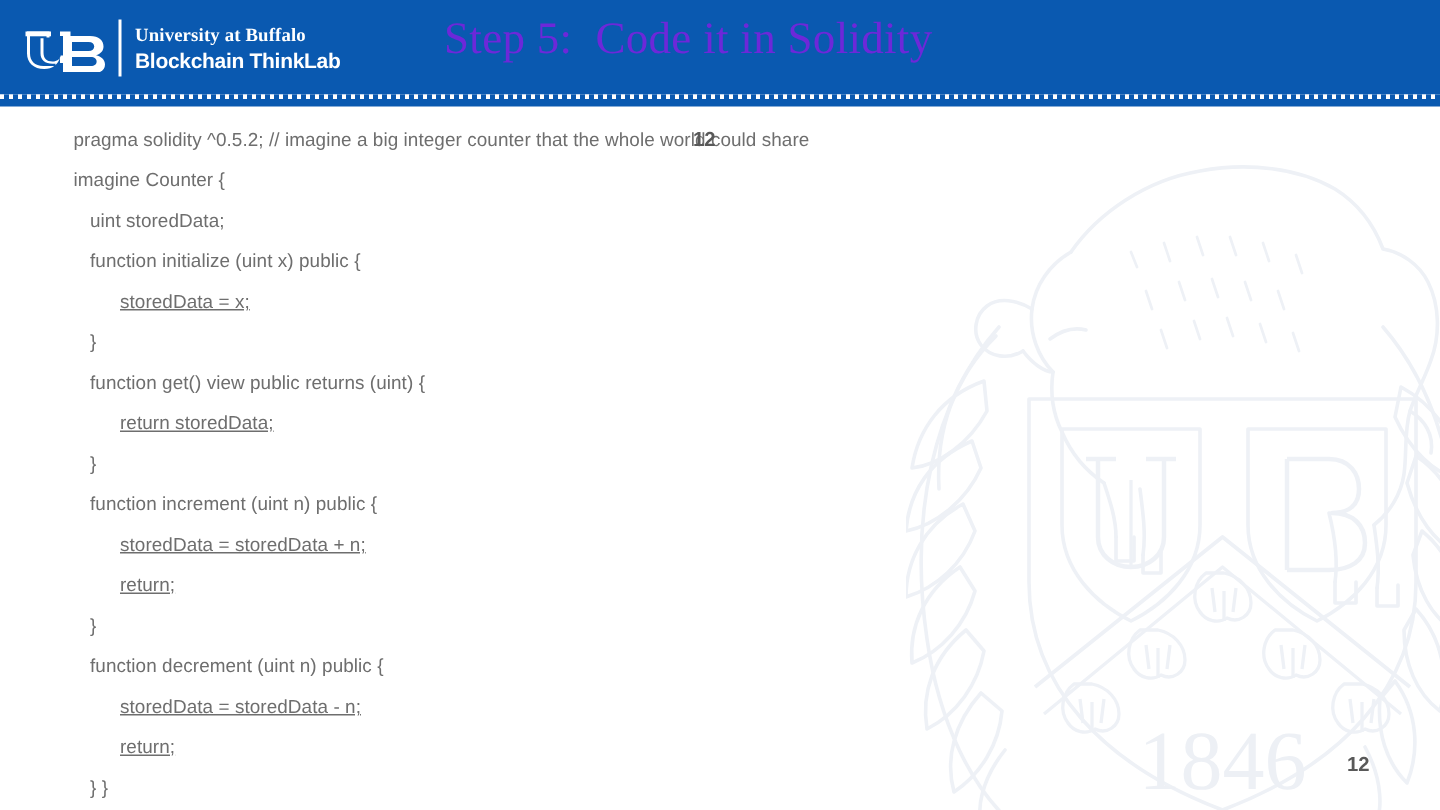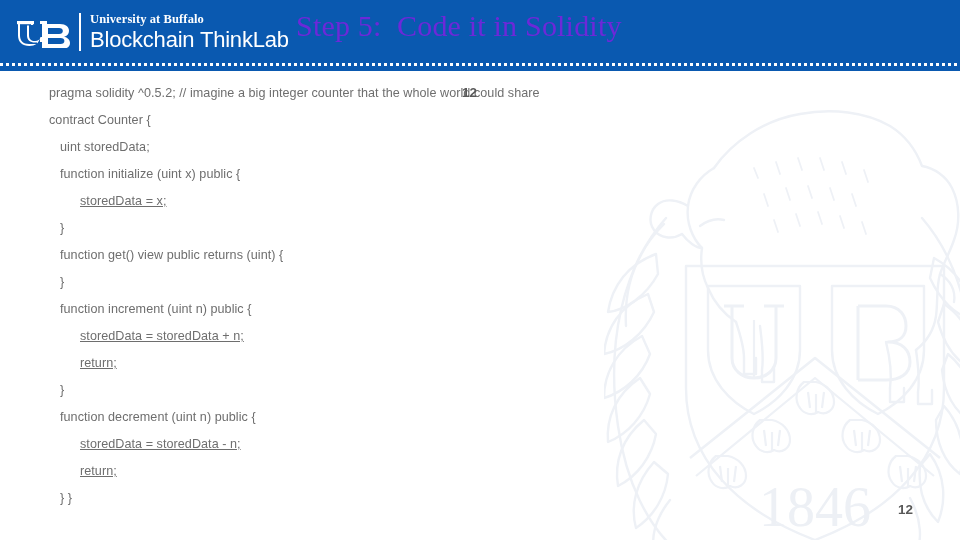--- a/index.html
+++ b/index.html
@@ -82,22 +82,22 @@
     color: #ffffff;
     font-family: "Liberation Serif", serif;
     font-weight: bold;
     font-size: 12.5px;
     letter-spacing: 0.1px;
     margin-bottom: 3px;
   }
   #brand-lab {
     color: #ffffff;
     font-family: "Liberation Sans", sans-serif;
-    font-weight: normal;
-    font-size: 22px;
+    font-weight: bold;
+    font-size: 14px;
     letter-spacing: -0.2px;
   }
 
   
   #slide-title {
     position: absolute;
     left: 296px;
     top: 9px;
     width: 560px;
     color: #6d28d9;
@@ -277,26 +277,27 @@
     <div id="brand-text">
       <div id="brand-univ">University at Buffalo</div>
       <div id="brand-lab">Blockchain ThinkLab</div>
     </div>
   </div>
 
   <div id="slide-title">Step 5:  Code it in Solidity</div>
 
   <div id="code-block">
       <div class="code-line ind-0">pragma solidity ^0.5.2; // imagine a big integer counter that the whole world could share</div>
-      <div class="code-line ind-0">contract Counter {</div>
+      <div class="code-line ind-0">imagine Counter {</div>
       <div class="code-line ind-1">uint storedData;</div>
       <div class="code-line ind-1">function initialize (uint x) public {</div>
       <div class="code-line ind-2">storedData = x;</div>
       <div class="code-line ind-1">}</div>
       <div class="code-line ind-1">function get() view public returns (uint) {</div>
+      <div class="code-line ind-2">return storedData;</div>
       <div class="code-line ind-1">}</div>
       <div class="code-line ind-1">function increment (uint n) public {</div>
       <div class="code-line ind-2">storedData = storedData + n;</div>
       <div class="code-line ind-2">return;</div>
       <div class="code-line ind-1">}</div>
       <div class="code-line ind-1">function decrement (uint n) public {</div>
       <div class="code-line ind-2">storedData = storedData - n;</div>
       <div class="code-line ind-2">return;</div>
       <div class="code-line ind-1">} }</div>
     </div>

